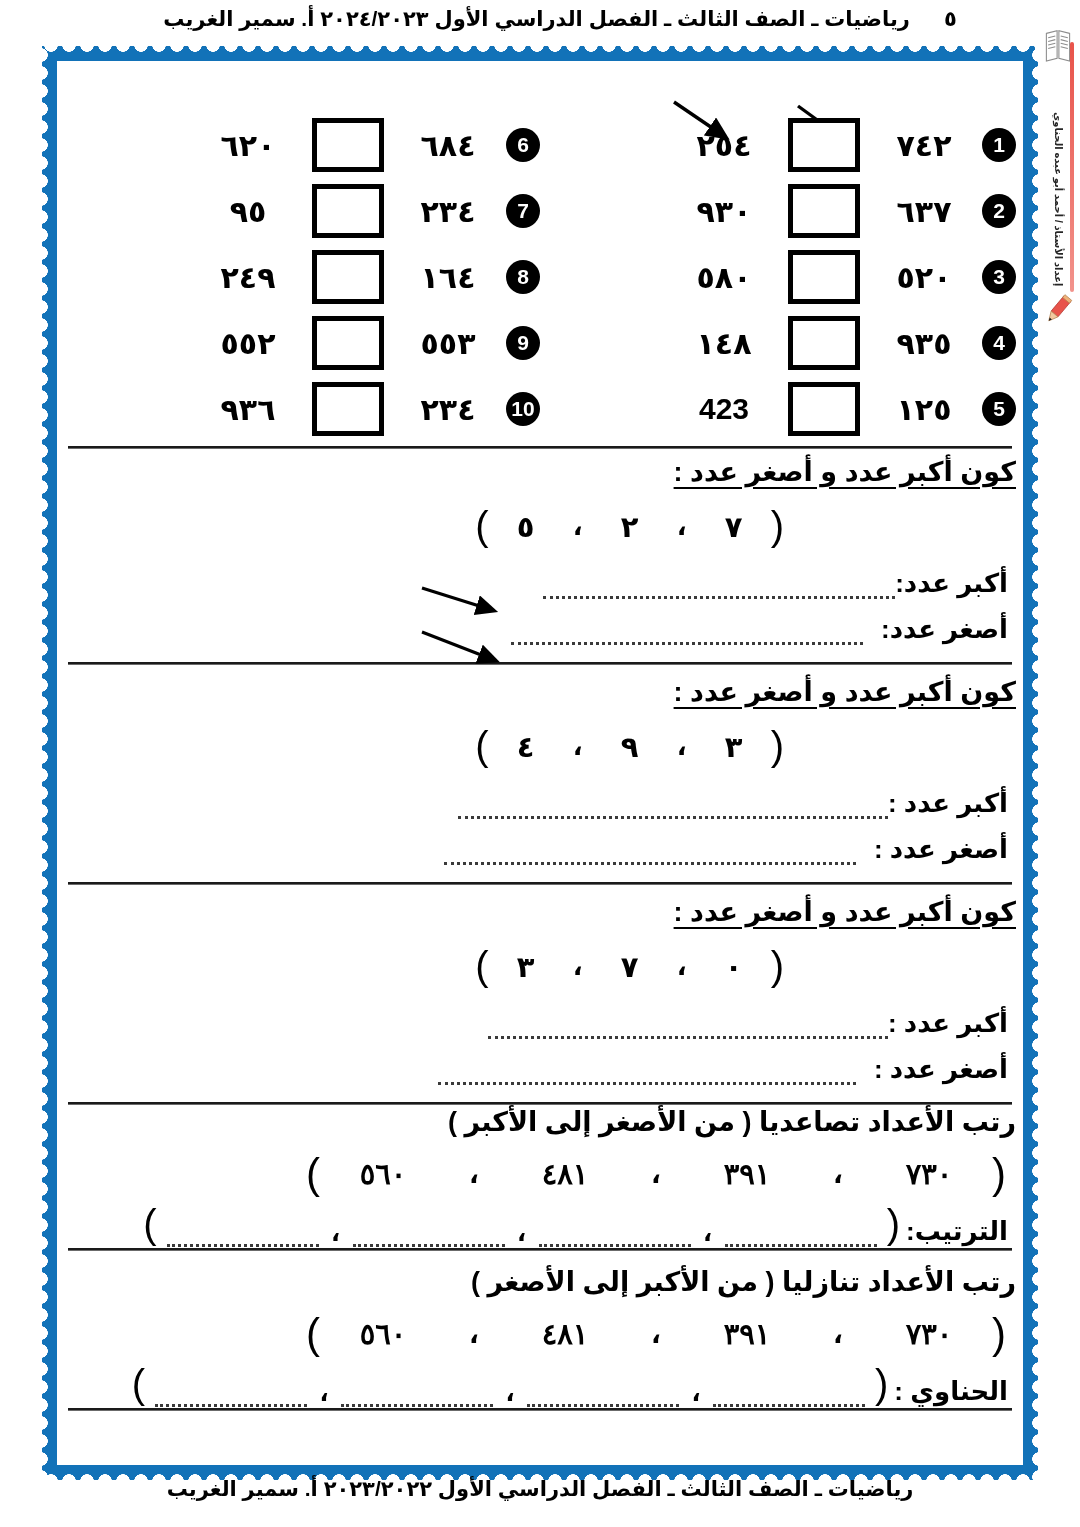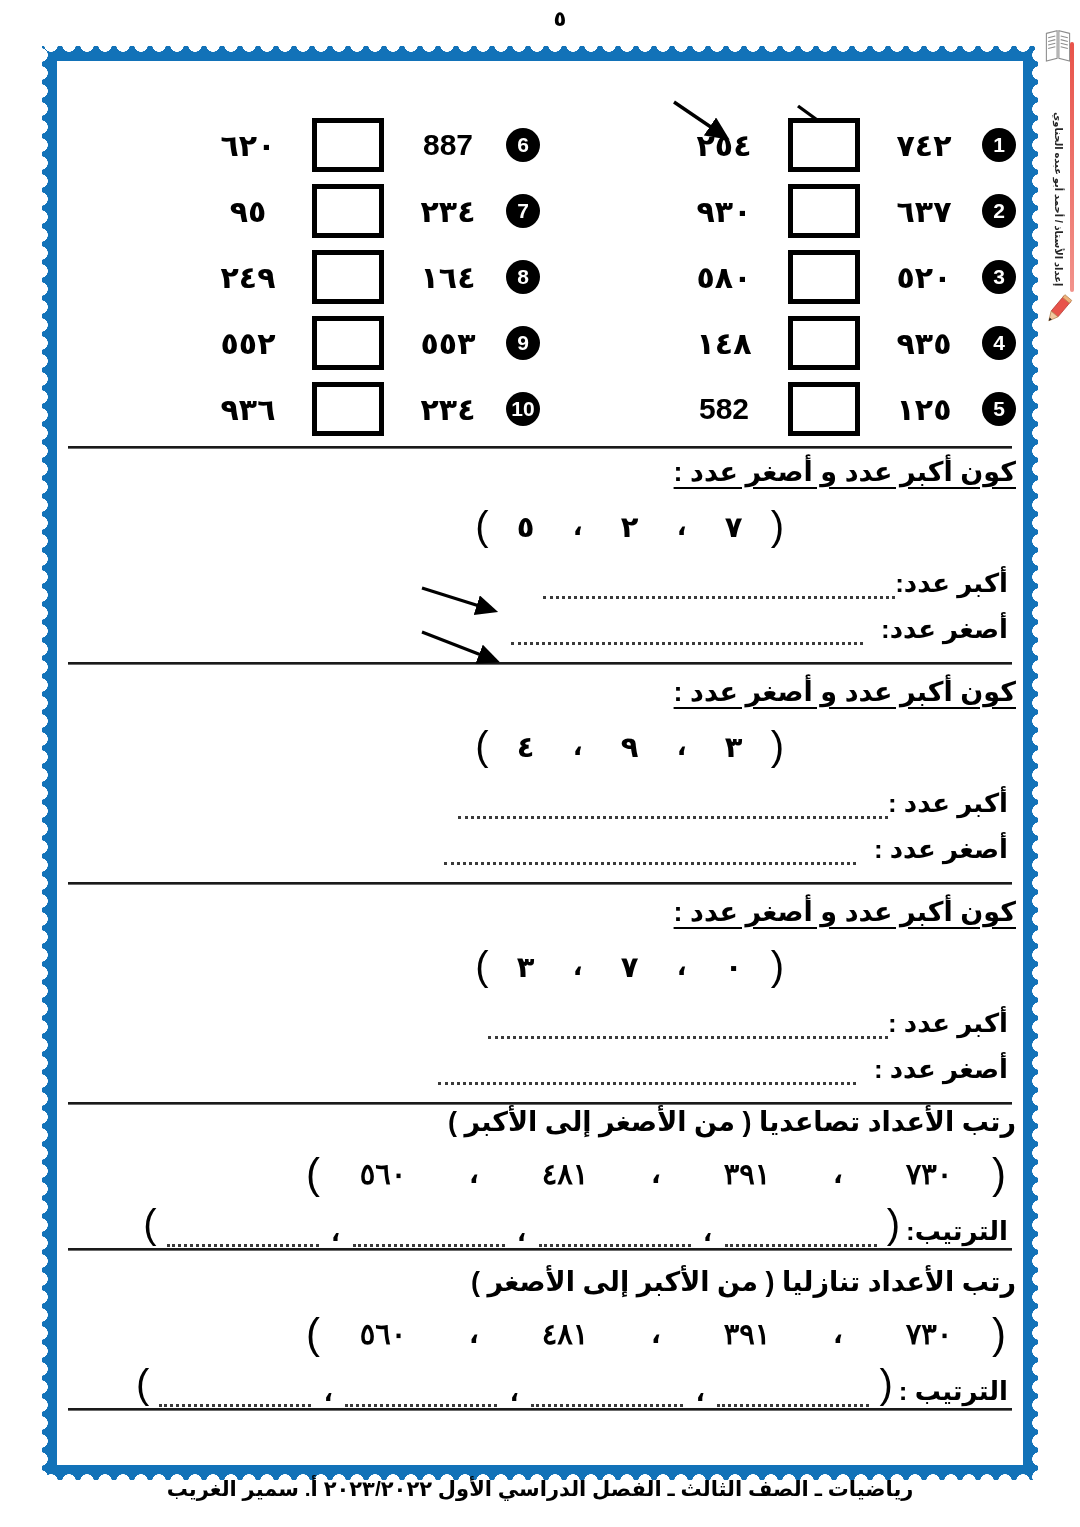--- a/index.html
+++ b/index.html
@@ -181,20 +181,21 @@
     width:4px;height:250px;
     background:linear-gradient(#e8534a,#f2938c);
     border-radius:2px;
   }
 </style>
 </head>
 <body>
 
 <div class="hdr-line" id="header-band">
   <span>٥</span>
+  <span style="margin-inline-start:34px">رياضيات ـ الصف الثالث ـ الفصل الدراسي الأول ٢٠٢٤/٢٠٢٣  أ. سمير الغريب</span>
 </div>
 
 <div id="page-frame">
   <div class="frame-edge frame-top"></div>
   <div class="frame-edge frame-bottom"></div>
   <div class="frame-edge frame-left"></div>
   <div class="frame-edge frame-right"></div>
   <div class="scallop-h sc-top"></div>
   <div class="scallop-h sc-bot"></div>
   <div class="scallop-v sc-left"></div>
@@ -243,27 +244,27 @@
       <div class="cmp-row" style="top: 254px; right: 4px;">
         <div class="cmp-badge">4</div>
         <div class="cmp-num">٩٣٥</div>
         <div class="cmp-box"></div>
         <div class="cmp-num">١٤٨</div>
       </div>
       <div class="cmp-row" style="top: 320px; right: 4px;">
         <div class="cmp-badge">5</div>
         <div class="cmp-num">١٢٥</div>
         <div class="cmp-box"></div>
-        <div class="cmp-num">582</div>
+        <div class="cmp-num">423</div>
       </div>
     </div>
   <div id="cmp-left-col">
       <div class="cmp-row" style="top: 56px; right: 480px;">
         <div class="cmp-badge">6</div>
-        <div class="cmp-num">887</div>
+        <div class="cmp-num">٦٨٤</div>
         <div class="cmp-box"></div>
         <div class="cmp-num">٦٢٠</div>
       </div>
       <div class="cmp-row" style="top: 122px; right: 480px;">
         <div class="cmp-badge">7</div>
         <div class="cmp-num">٢٣٤</div>
         <div class="cmp-box"></div>
         <div class="cmp-num">٩٥</div>
       </div>
       <div class="cmp-row" style="top: 188px; right: 480px;">
@@ -380,21 +381,21 @@
         <span class="n">٧٣٠</span>
         <span class="sep">،</span>
         <span class="n">٣٩١</span>
         <span class="sep">،</span>
         <span class="n">٤٨١</span>
         <span class="sep">،</span>
         <span class="n">٥٦٠</span>
         <span class="paren">)</span>
       </div>
       <div class="order-ans" style="top: 1302px; right: 4px;">
-        <span class="ans-label">الترتيب :</span>
+        <span class="ans-label">الحناوي :</span>
         <span class="paren">(</span>
         <span class="blank"></span>
         <span class="sep">،</span>
         <span class="blank"></span>
         <span class="sep">،</span>
         <span class="blank"></span>
         <span class="sep">،</span>
         <span class="blank"></span>
         <span class="paren">)</span>
       </div>

